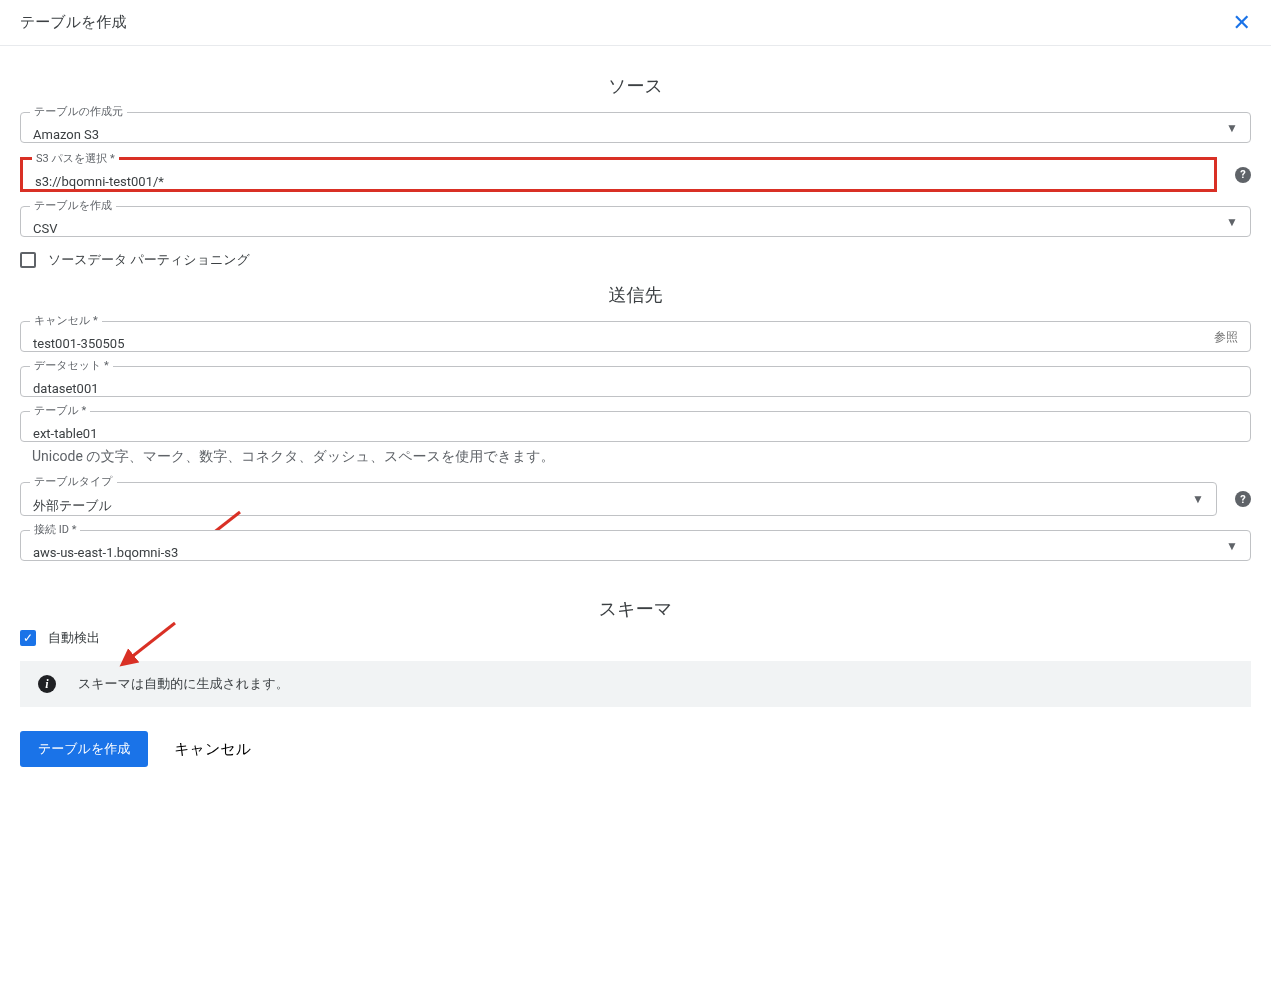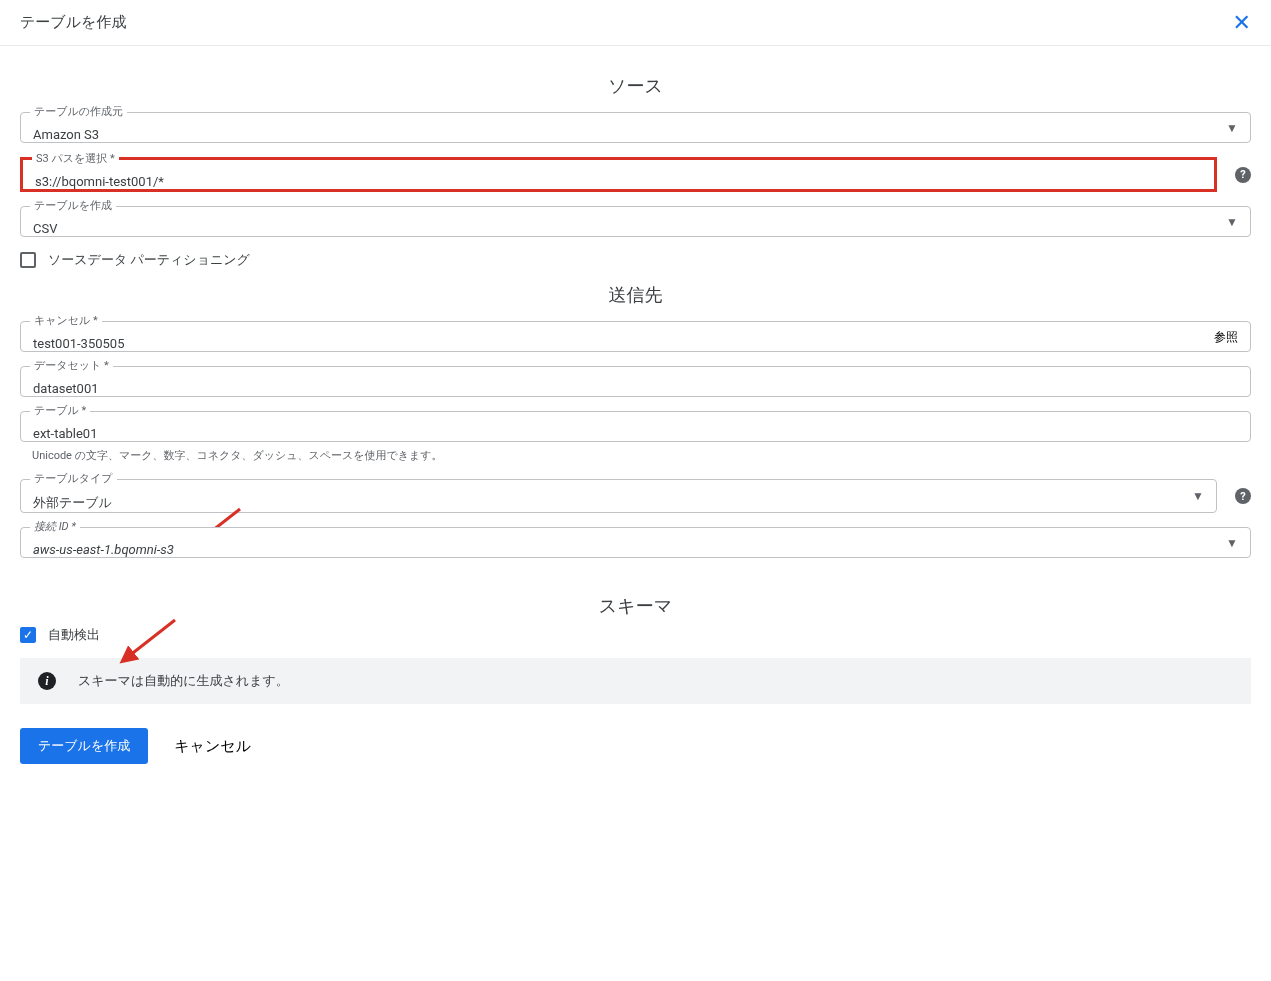--- a/index.html
+++ b/index.html
@@ -91,26 +91,26 @@
   font-weight: bold;
   display: flex;
   align-items: center;
   justify-content: center;
 }
 .browse-link {
   position: absolute;
   right: 12px;
   top: 50%;
   transform: translateY(-50%);
-  color: #000000;
+  color: #737373;
   font-size: 12px;
   cursor: pointer;
 }
 .helper-text {
-  font-size: 11px;
+  font-size: 14px;
   color: #5f6368;
   margin: 6px 0 16px 12px;
 }
 .checkbox-row {
   display: flex;
   align-items: center;
   margin-top: 14px;
   font-size: 13px;
   color: #3c4043;
 }
@@ -240,21 +240,21 @@
 
   <div class="outer-help-wrap">
     <div class="field-wrap">
       <span class="field-label">テーブルタイプ</span>
       <div class="field-value">外部テーブル</div>
       <span class="dropdown-arrow">▼</span>
     </div>
     <span class="ohelp">?</span>
   </div>
 
-  <div style="position:relative;font-style:italic;">
+  <div style="position:relative;">
     <svg class="arrow-overlay" style="left:160px; top:-22px;" width="70" height="50">
       <defs>
           <marker id="ah1" markerWidth="8" markerHeight="8" refX="2" refY="3" orient="auto">
             <polygon points="0 0, 6 3, 0 6" fill="#d93025"></polygon>
           </marker>
         </defs>
       <line x1="60" y1="4" x2="14" y2="40" stroke="#d93025" stroke-width="3" marker-end="url(#ah1)"></line>
     </svg>
     <div class="field-wrap">
       <span class="field-label">接続 ID *</span>

